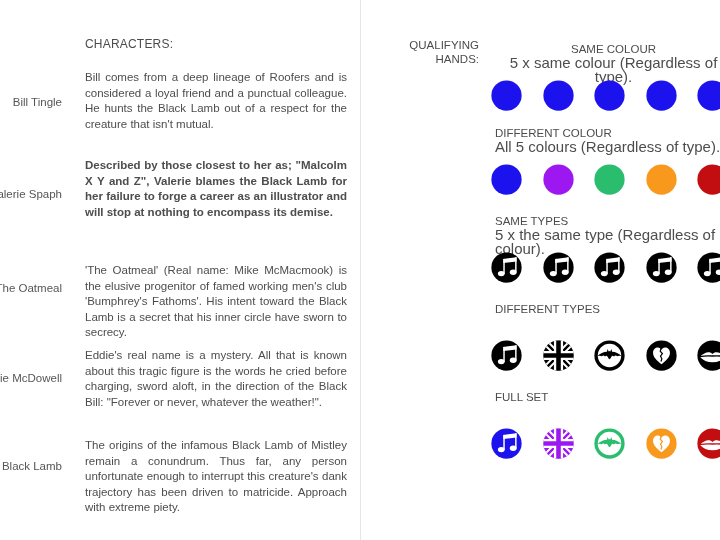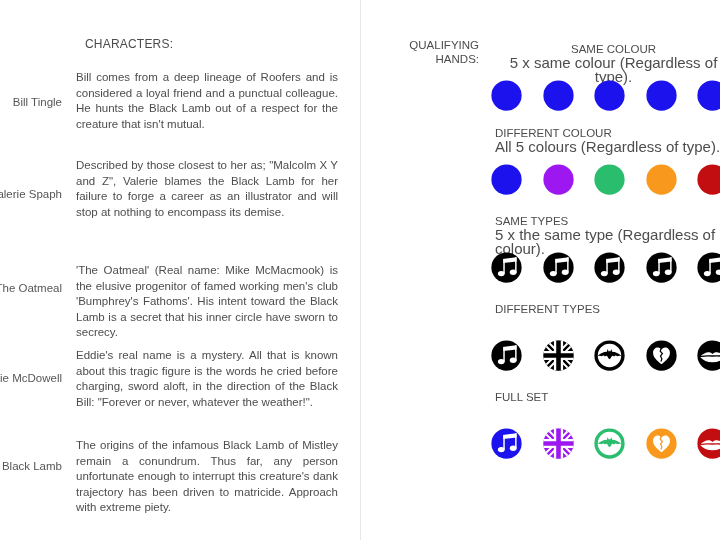--- a/index.html
+++ b/index.html
@@ -14,21 +14,21 @@
   .left-page{position:absolute;left:0;top:0;width:360px;height:540px;}
   .page-heading{
     position:absolute;left:85px;top:37px;
     font-size:12px;color:#4c4c4c;letter-spacing:.2px;
   }
   .char-name{
     position:absolute;left:-58px;width:120px;text-align:right;
     font-size:11.5px;color:#565656;white-space:nowrap;
   }
   .char-desc{
-    position:absolute;left:76px;width:262px;
+    position:absolute;left:85px;width:262px;
     font-size:11.5px;line-height:15.5px;color:#4d4d4d;
     text-align:justify;
   }
   
   .right-page{position:absolute;left:360px;top:0;width:360px;height:540px;margin-left:12px;}
   .qh-label{
     position:absolute;left:15px;top:38px;width:92px;text-align:right;
     font-size:11.5px;line-height:14px;color:#4c4c4c;
   }
   .section{position:absolute;left:123px;width:237px;}
@@ -42,21 +42,21 @@
 </style>
 </head>
 <body>
 
 <div class="left-page">
   <div class="page-heading">CHARACTERS:</div>
   <div id="characters">
       <div class="char-name" style="top: 96px;">Bill Tingle</div>
       <div class="char-desc" style="top: 70px;">Bill comes from a deep lineage of Roofers and is considered a loyal friend and a punctual colleague. He hunts the Black Lamb out of a respect for the creature that isn't mutual.</div>
       <div class="char-name" style="top: 188px;">Valerie Spaph</div>
-      <div class="char-desc" style="top: 158px;">Described by those closest to her as; "Malcolm X Y and Z", Valerie blames the Black Lamb for her failure to forge a career as an illustrator and will stop at nothing to encompass its demise.</div>
+      <div class="char-desc" style="top: 158px; font-weight: bold;">Described by those closest to her as; "Malcolm X Y and Z", Valerie blames the Black Lamb for her failure to forge a career as an illustrator and will stop at nothing to encompass its demise.</div>
       <div class="char-name" style="top: 282px;">The Oatmeal</div>
       <div class="char-desc" style="top: 263px;">'The Oatmeal' (Real name: Mike McMacmook) is the elusive progenitor of famed working men's club 'Bumphrey's Fathoms'. His intent toward the Black Lamb is a secret that his inner circle have sworn to secrecy.</div>
       <div class="char-name" style="top: 372px;">Eddie McDowell</div>
       <div class="char-desc" style="top: 348px;">Eddie's real name is a mystery. All that is known about this tragic figure is the words he cried before charging, sword aloft, in the direction of the Black Bill: "Forever or never, whatever the weather!".</div>
       <div class="char-name" style="top: 460px;">Black Lamb</div>
       <div class="char-desc" style="top: 438px;">The origins of the infamous Black Lamb of Mistley remain a conundrum. Thus far, any person unfortunate enough to interrupt this creature's dank trajectory has been driven to matricide. Approach with extreme piety.</div>
     </div>
 </div>
 
 <div class="divider"></div>

